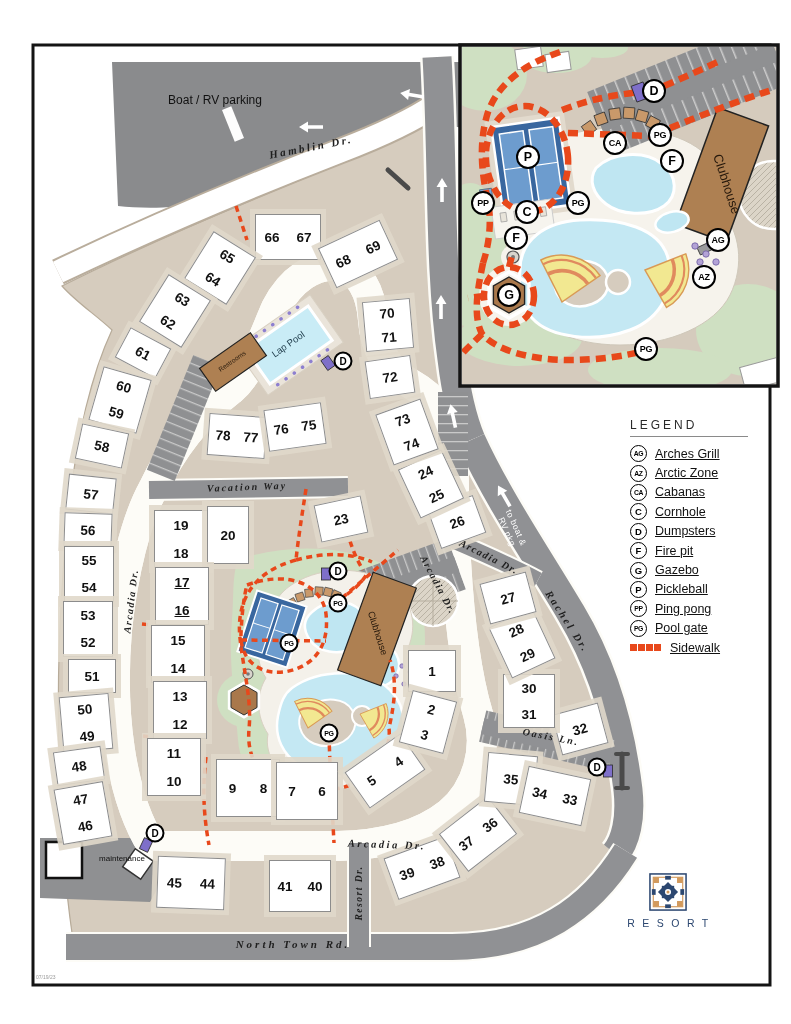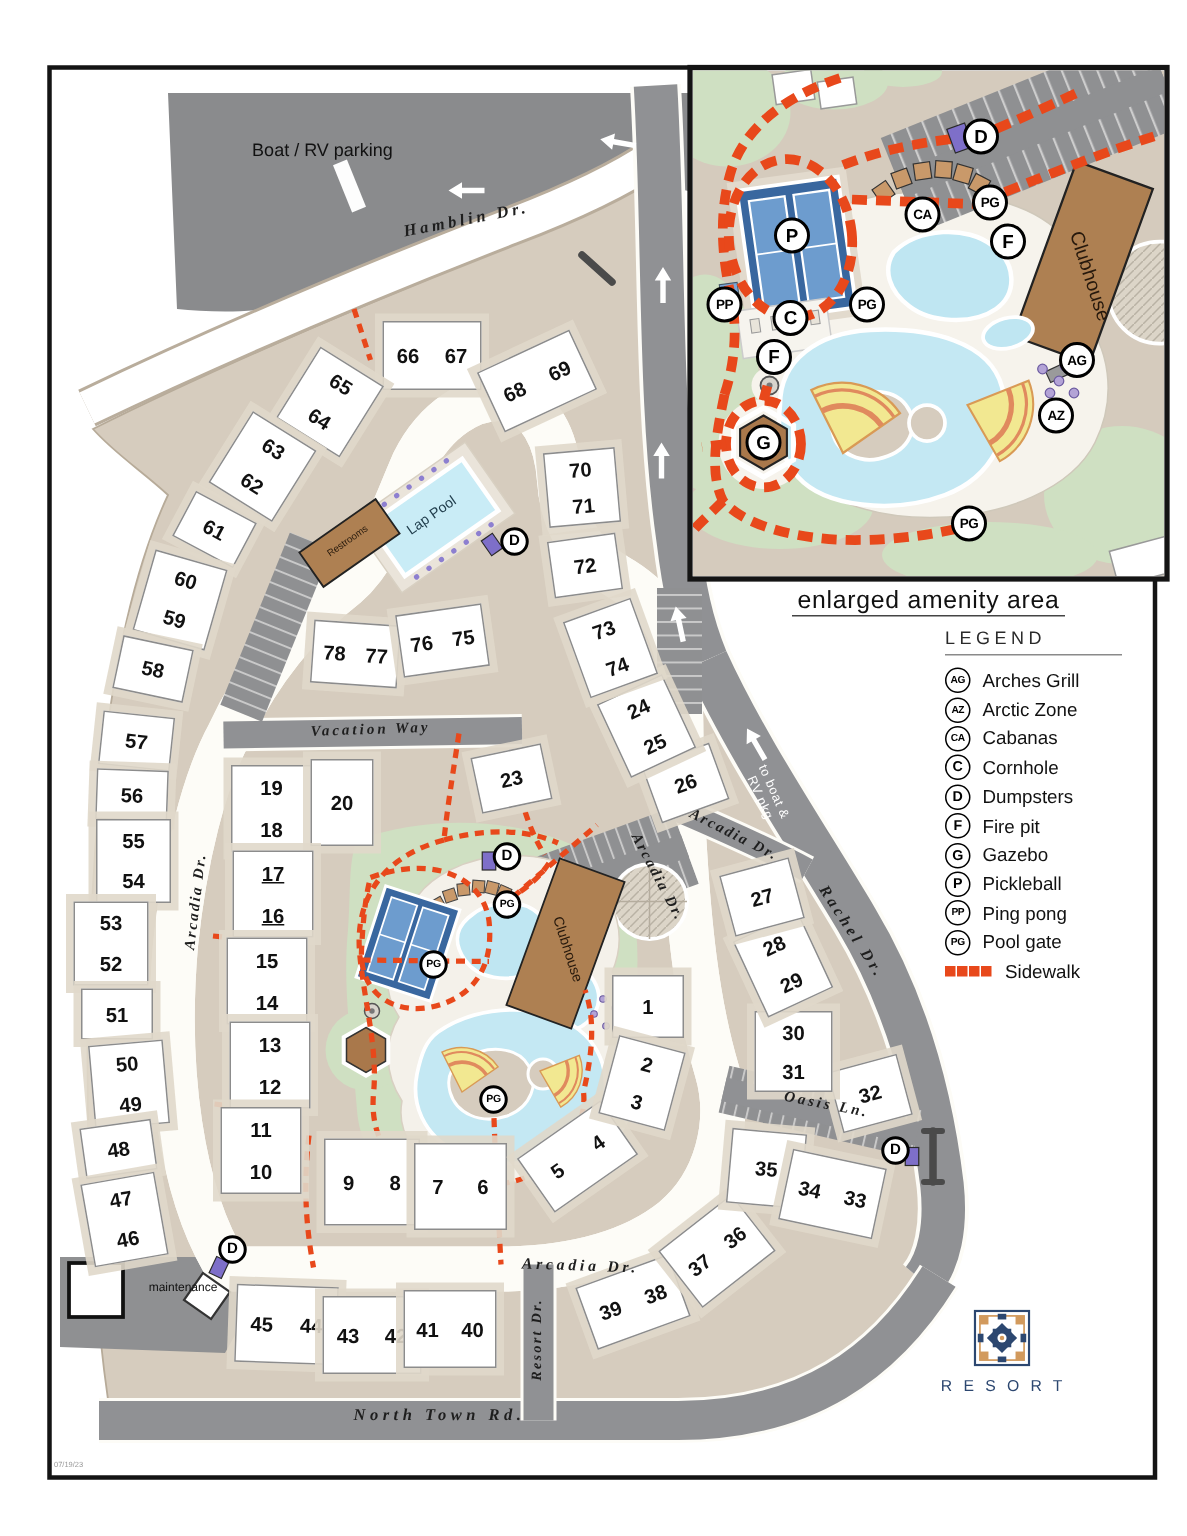--- a/index.html
+++ b/index.html
@@ -33,21 +33,21 @@
   .al{position:absolute;transform:translate(-50%,-50%);white-space:nowrap;color:#111;}
   
   #legend{position:absolute;left:630px;top:418px;width:146px;}
   #legend .lg-title{font-size:12px;letter-spacing:3px;color:#2a2a2a;}
   #legend .lg-rule{border:none;border-top:1px solid #8a8a8a;margin:4px 0 7px 0;width:118px;}
   .lgrow{display:flex;align-items:center;gap:8px;height:19.4px;}
   .lgbadge{width:15px;height:15px;min-width:15px;border-radius:50%;border:1.8px solid #000;
            background:#fff;display:flex;align-items:center;justify-content:center;
            font-weight:bold;font-size:9.5px;color:#000;}
   .lgbadge.two{font-size:6.8px;letter-spacing:-0.3px;}
-  .lglabel{font-size:12.5px;color:#111;}
+  .lglabel{font-size:12.5px;color:#111;text-decoration:underline;}
   .swatch{display:inline-block;width:7px;height:7px;background:#e8481b;margin-right:1px;}
   
   #caption{position:absolute;left:460px;top:391px;width:318px;text-align:center;}
   #caption span{font-size:16.5px;color:#111;letter-spacing:0.5px;
                 border-bottom:1.5px solid #444;padding:0 4px 1px 4px;}
   
   #logo{position:absolute;left:578px;top:873px;width:180px;text-align:center;color:#2c4770;}
   #logo .lname{font-family:"Liberation Serif",serif;font-size:27px;letter-spacing:8px;
                margin-top:8px;text-indent:8px;}
   #logo .lsub{font-size:10.5px;letter-spacing:7.5px;margin-top:2px;text-indent:7px;}
@@ -375,45 +375,41 @@
       <div class="bldg" style="left: 67px; top: 476px; width: 46px; height: 34px; transform: rotate(6deg);">
         <span>57</span>
       </div>
       <div class="bldg" style="left: 64px; top: 513px; width: 46px; height: 32px; transform: rotate(2deg);">
         <span>56</span>
       </div>
       <div class="bldg v" style="left: 64px; top: 546px; width: 48px; height: 54px; transform: rotate(0deg);">
         <span>55</span>
         <span>54</span>
       </div>
-      <div class="bldg v" style="left: 49px; top: 601px; width: 48px; height: 54px; transform: rotate(0deg); text-align: center;">
+      <div class="bldg v" style="left: 63px; top: 601px; width: 48px; height: 54px; transform: rotate(0deg); text-align: center;">
         <span>53</span>
         <span>52</span>
       </div>
-      <div class="bldg" style="left: 54px; top: 659px; width: 46px; height: 32px; transform: rotate(0deg);">
+      <div class="bldg" style="left: 68px; top: 659px; width: 46px; height: 32px; transform: rotate(0deg);">
         <span>51</span>
       </div>
       <div class="bldg v" style="left: 61px; top: 695px; width: 48px; height: 54px; transform: rotate(-5deg);">
         <span>50</span>
         <span>49</span>
       </div>
       <div class="bldg" style="left: 55px; top: 749px; width: 46px; height: 32px; transform: rotate(-8deg);">
         <span>48</span>
       </div>
       <div class="bldg v" style="left: 58px; top: 785px; width: 48px; height: 54px; transform: rotate(-10deg);">
         <span>47</span>
         <span>46</span>
       </div>
       <div class="bldg" style="left: 157px; top: 857px; width: 66px; height: 50px; transform: rotate(2deg);">
         <span>45</span>
         <span>44</span>
-      </div>
-      <div class="bldg" style="left: 215px; top: 864px; width: 64px; height: 50px; transform: rotate(0deg);">
-        <span>43</span>
-        <span>42</span>
       </div>
       <div class="bldg" style="left: 269px; top: 860px; width: 60px; height: 50px; transform: rotate(0deg);">
         <span>41</span>
         <span>40</span>
       </div>
       <div class="bldg" style="left: 389px; top: 846px; width: 64px; height: 42px; transform: rotate(-20deg);">
         <span>39</span>
         <span>38</span>
       </div>
       <div class="bldg" style="left: 447px; top: 810px; width: 60px; height: 46px; transform: rotate(-38deg);">
@@ -552,23 +548,20 @@
       <div class="mk inset" style="left: 672px; top: 161px;">F</div>
       <div class="mk inset" style="left: 654px; top: 91px;">D</div>
       <div class="mk inset" style="left: 516px; top: 238px;">F</div>
       <div class="mk inset" style="left: 509px; top: 295px;">G</div>
       <div class="mk inset two" style="left: 718px; top: 240px;">AG</div>
       <div class="mk inset two" style="left: 704px; top: 277px;">AZ</div>
       <div class="mk inset two" style="left: 646px; top: 349px;">PG</div>
     </div>
 
 <div id="ui-layer">
-  <div id="caption">
-    <span>enlarged amenity area</span>
-  </div>
 
   <div id="legend">
     <div class="lg-title">LEGEND</div>
     <hr class="lg-rule">
     <div id="legend-items">
           <div class="lgrow">
             <span class="lgbadge two">AG</span>
             <span class="lglabel">Arches Grill</span>
           </div>
           <div class="lgrow">

